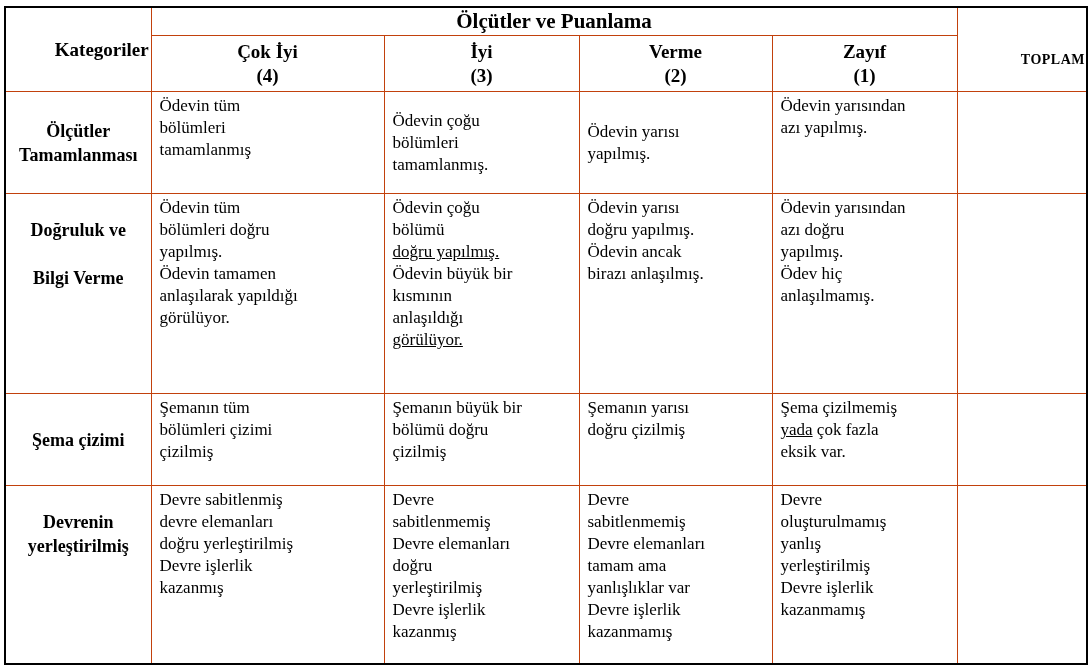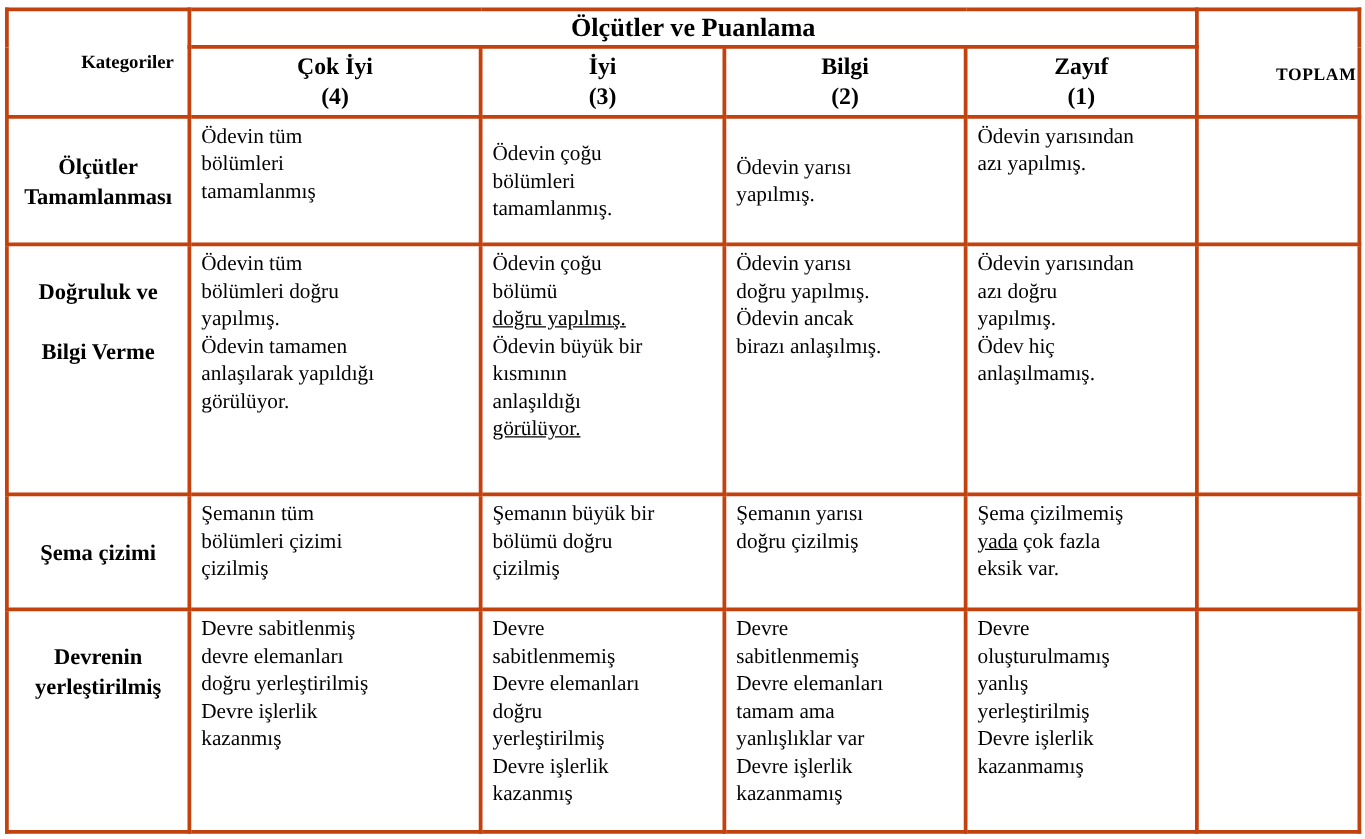--- a/index.html
+++ b/index.html
@@ -16,27 +16,27 @@
     padding: 6px 4px;
     background: #ffffff;
   }
   table.rubric {
     border-collapse: collapse;
     table-layout: fixed;
     width: 1082px;
     border: 2px solid #000;
   }
   table.rubric th, table.rubric td {
-    border: 3px solid #c2410c;
+    border: 1px solid #c2410c;
     box-sizing: border-box;
     overflow: hidden;
   }
   
   th.cat-h {
-    font-size: 15px;
+    font-size: 19px;
     font-weight: bold;
     text-align: center;
     vertical-align: middle;
     padding-left: 48px;
   }
   th.main-h {
     font-size: 21px;
     font-weight: bold;
     text-align: center;
     vertical-align: middle;
@@ -115,21 +115,21 @@
     <tr class="hr2">
       <th>
         <div>Çok İyi</div>
         <div>(4)</div>
       </th>
       <th>
         <div>İyi</div>
         <div>(3)</div>
       </th>
       <th>
-        <div>Bilgi</div>
+        <div>Verme</div>
         <div>(2)</div>
       </th>
       <th>
         <div>Zayıf</div>
         <div>(1)</div>
       </th>
     </tr>
 
     <tr class="r1">
       <td class="cat">Ölçütler

